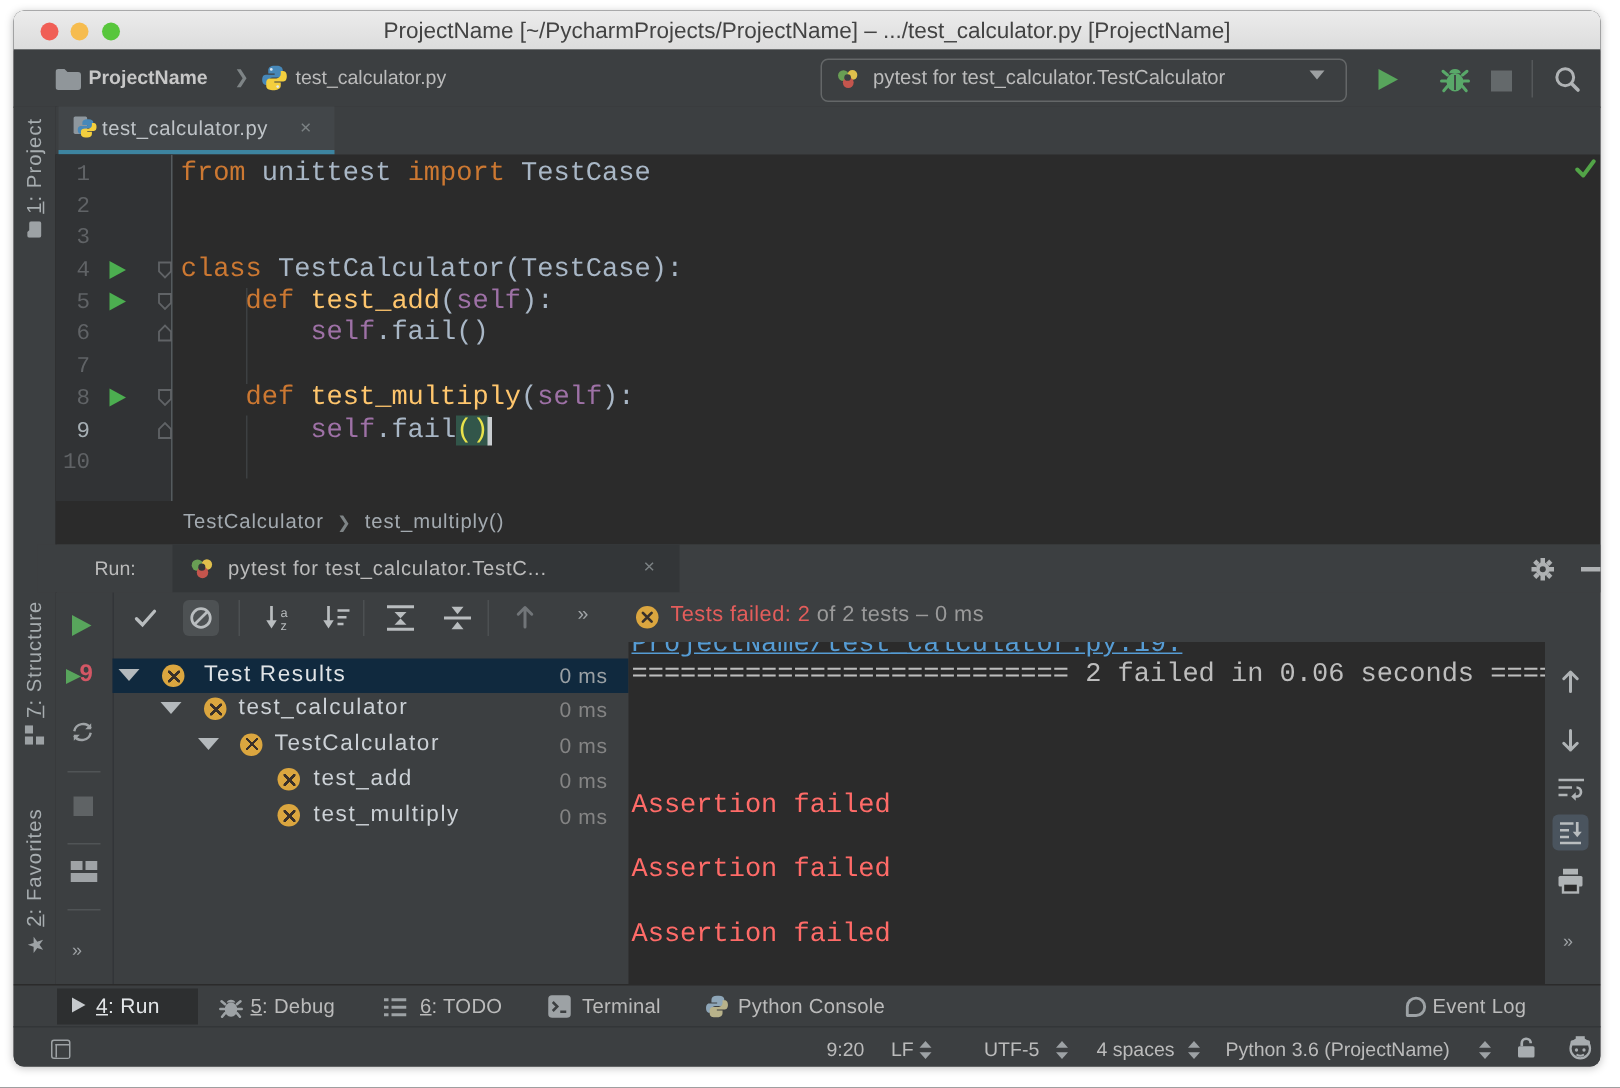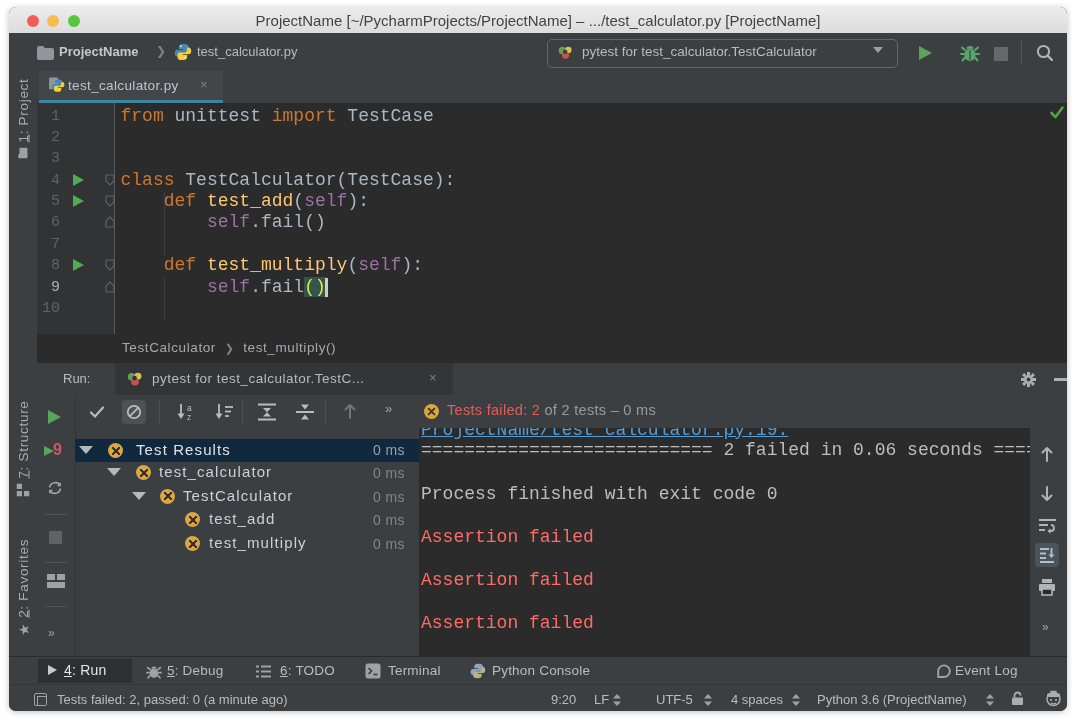--- a/index.html
+++ b/index.html
@@ -294,21 +294,20 @@
       </div>
       <div class="treerow" style="top:104px;">
         <div class="abs faildot" style="left:110px;top:4px;"></div>
         <div class="abs treelabel" style="left:134px;top:2px;">test_multiply</div>
         <div class="ms" style="top:4px;">0 ms</div>
       </div>
     </div>
     <div id="console">
       <div class="conline" style="left:2px;top:-8px;color:#569cd4;text-decoration:underline;">ProjectName/test_calculator.py:19:</div>
       <div class="conline" style="left:2px;top:12.3px;">=========================== 2 failed in 0.06 seconds ======</div>
-      <div class="conline" style="left:2px;top:55.8px;">Process finished with exit code 0</div>
       <div class="conline" style="left:2px;top:99.3px;color:#ff6b68;">Assertion failed</div>
       <div class="conline" style="left:2px;top:142.3px;color:#ff6b68;">Assertion failed</div>
       <div class="conline" style="left:2px;top:185.3px;color:#ff6b68;">Assertion failed</div>
     </div>
     <div id="constb">
       <svg class="abs" style="left:9px;top:51px;" width="16" height="17" viewBox="0 0 16 17">
           <path d="M8 15 L8 2 M3.5 6.5 L8 2 L12.5 6.5" fill="none" stroke="#b0b4b6" stroke-width="2" stroke-linecap="round" stroke-linejoin="round"></path>
         </svg>
       <svg class="abs" style="left:9px;top:90px;" width="16" height="17" viewBox="0 0 16 17">
           <path d="M8 2 L8 15 M3.5 10.5 L8 15 L12.5 10.5" fill="none" stroke="#b0b4b6" stroke-width="2" stroke-linecap="round" stroke-linejoin="round"></path>
@@ -382,21 +381,20 @@
       </svg>
     <div class="abs twtxt" style="left:483px;top:6px;">Python Console</div>
     <svg class="abs" style="left:926px;top:6px;" width="17" height="17" viewBox="0 0 17 17">
         <path d="M3.2 14 V8.2 A5.8 5.8 0 1 1 8.8 14 z" fill="none" stroke="#9da2a5" stroke-width="1.9" stroke-linejoin="round"></path>
       </svg>
     <div class="abs twtxt" style="left:946px;top:6px;">Event Log</div>
   </div>
   <div id="statusbar">
     <div class="abs" style="left:25px;top:8px;width:11px;height:11px;border:1.5px solid #9da2a5;border-radius:2px;"></div>
     <div class="abs" style="left:28px;top:11px;width:8px;height:8px;border-top:1.5px solid #9da2a5;border-left:1.5px solid #9da2a5;background:#3c3f41;"></div>
-    <div class="abs sbtxt" style="left:48px;top:7px;">Tests failed: 2, passed: 0 (a minute ago)</div>
     <div class="abs sbtxt" style="left:542px;top:7px;">9:20</div>
     <div class="abs sbtxt" style="left:585px;top:7px;">LF</div>
     <svg class="abs spin" style="left:603px;top:9px;">
         <use href="#updown"></use>
       </svg>
     <div class="abs sbtxt" style="left:647px;top:7px;">UTF-5</div>
     <svg class="abs spin" style="left:694px;top:9px;">
         <use href="#updown"></use>
       </svg>
     <div class="abs sbtxt" style="left:722px;top:7px;">4 spaces</div>

